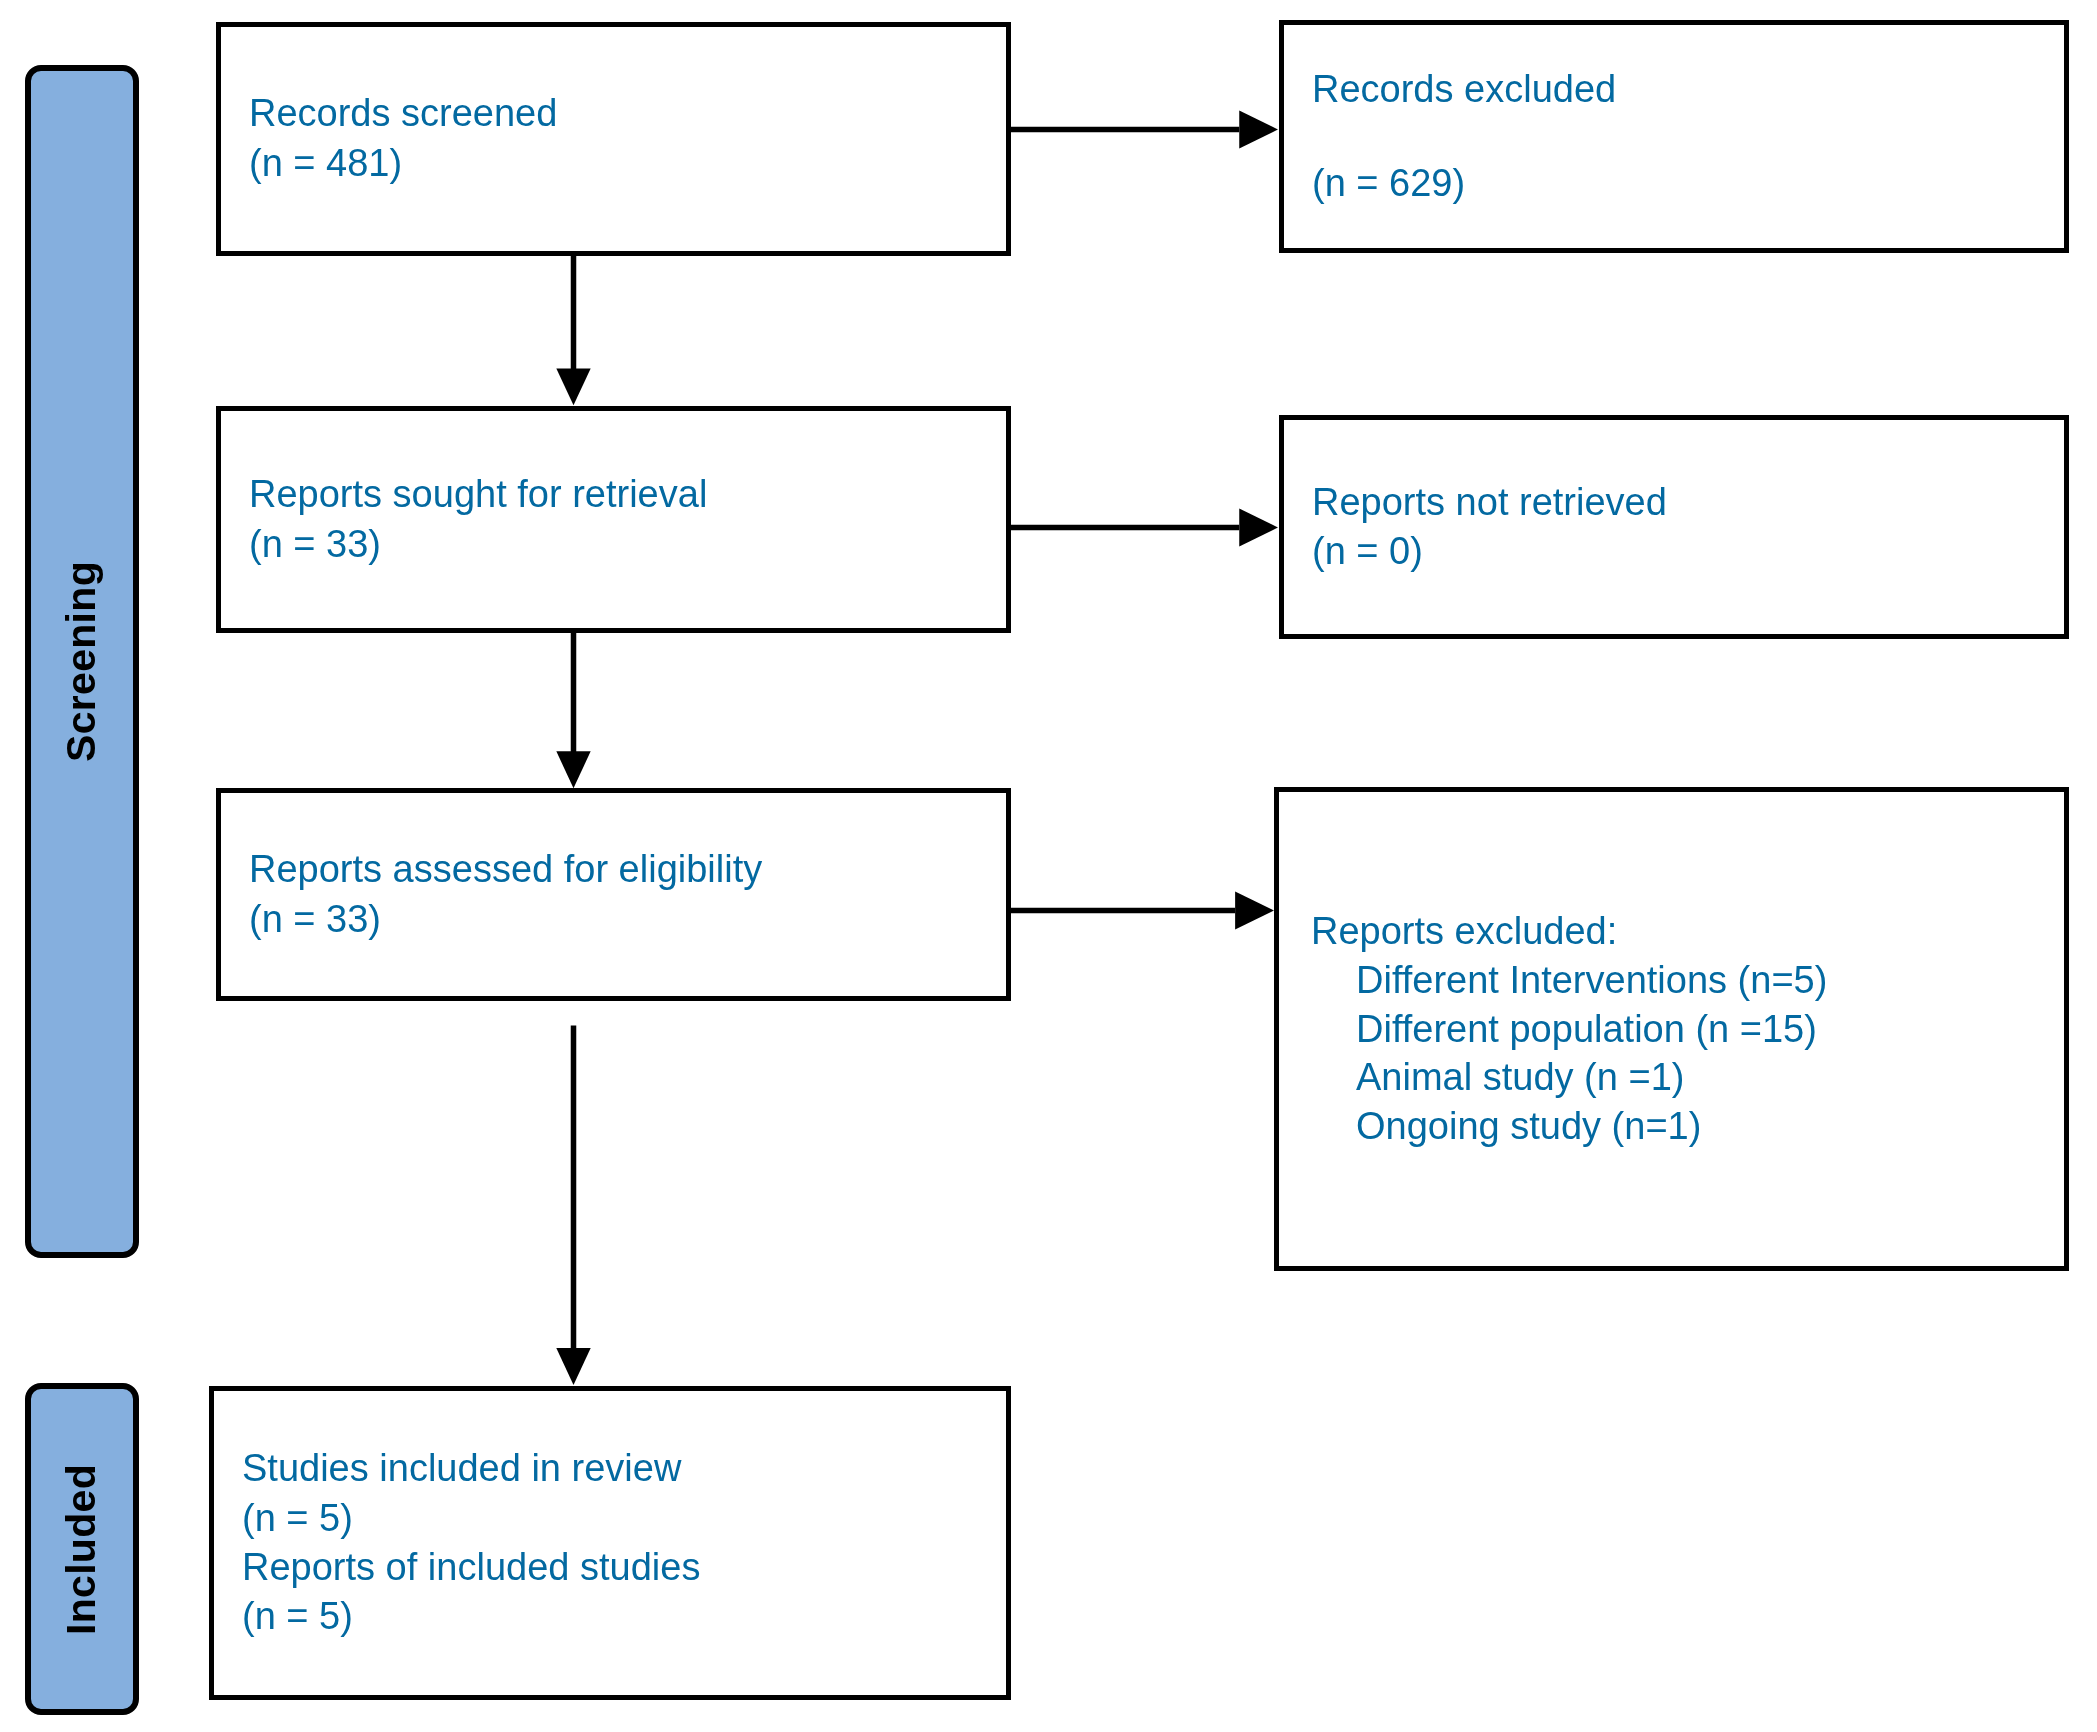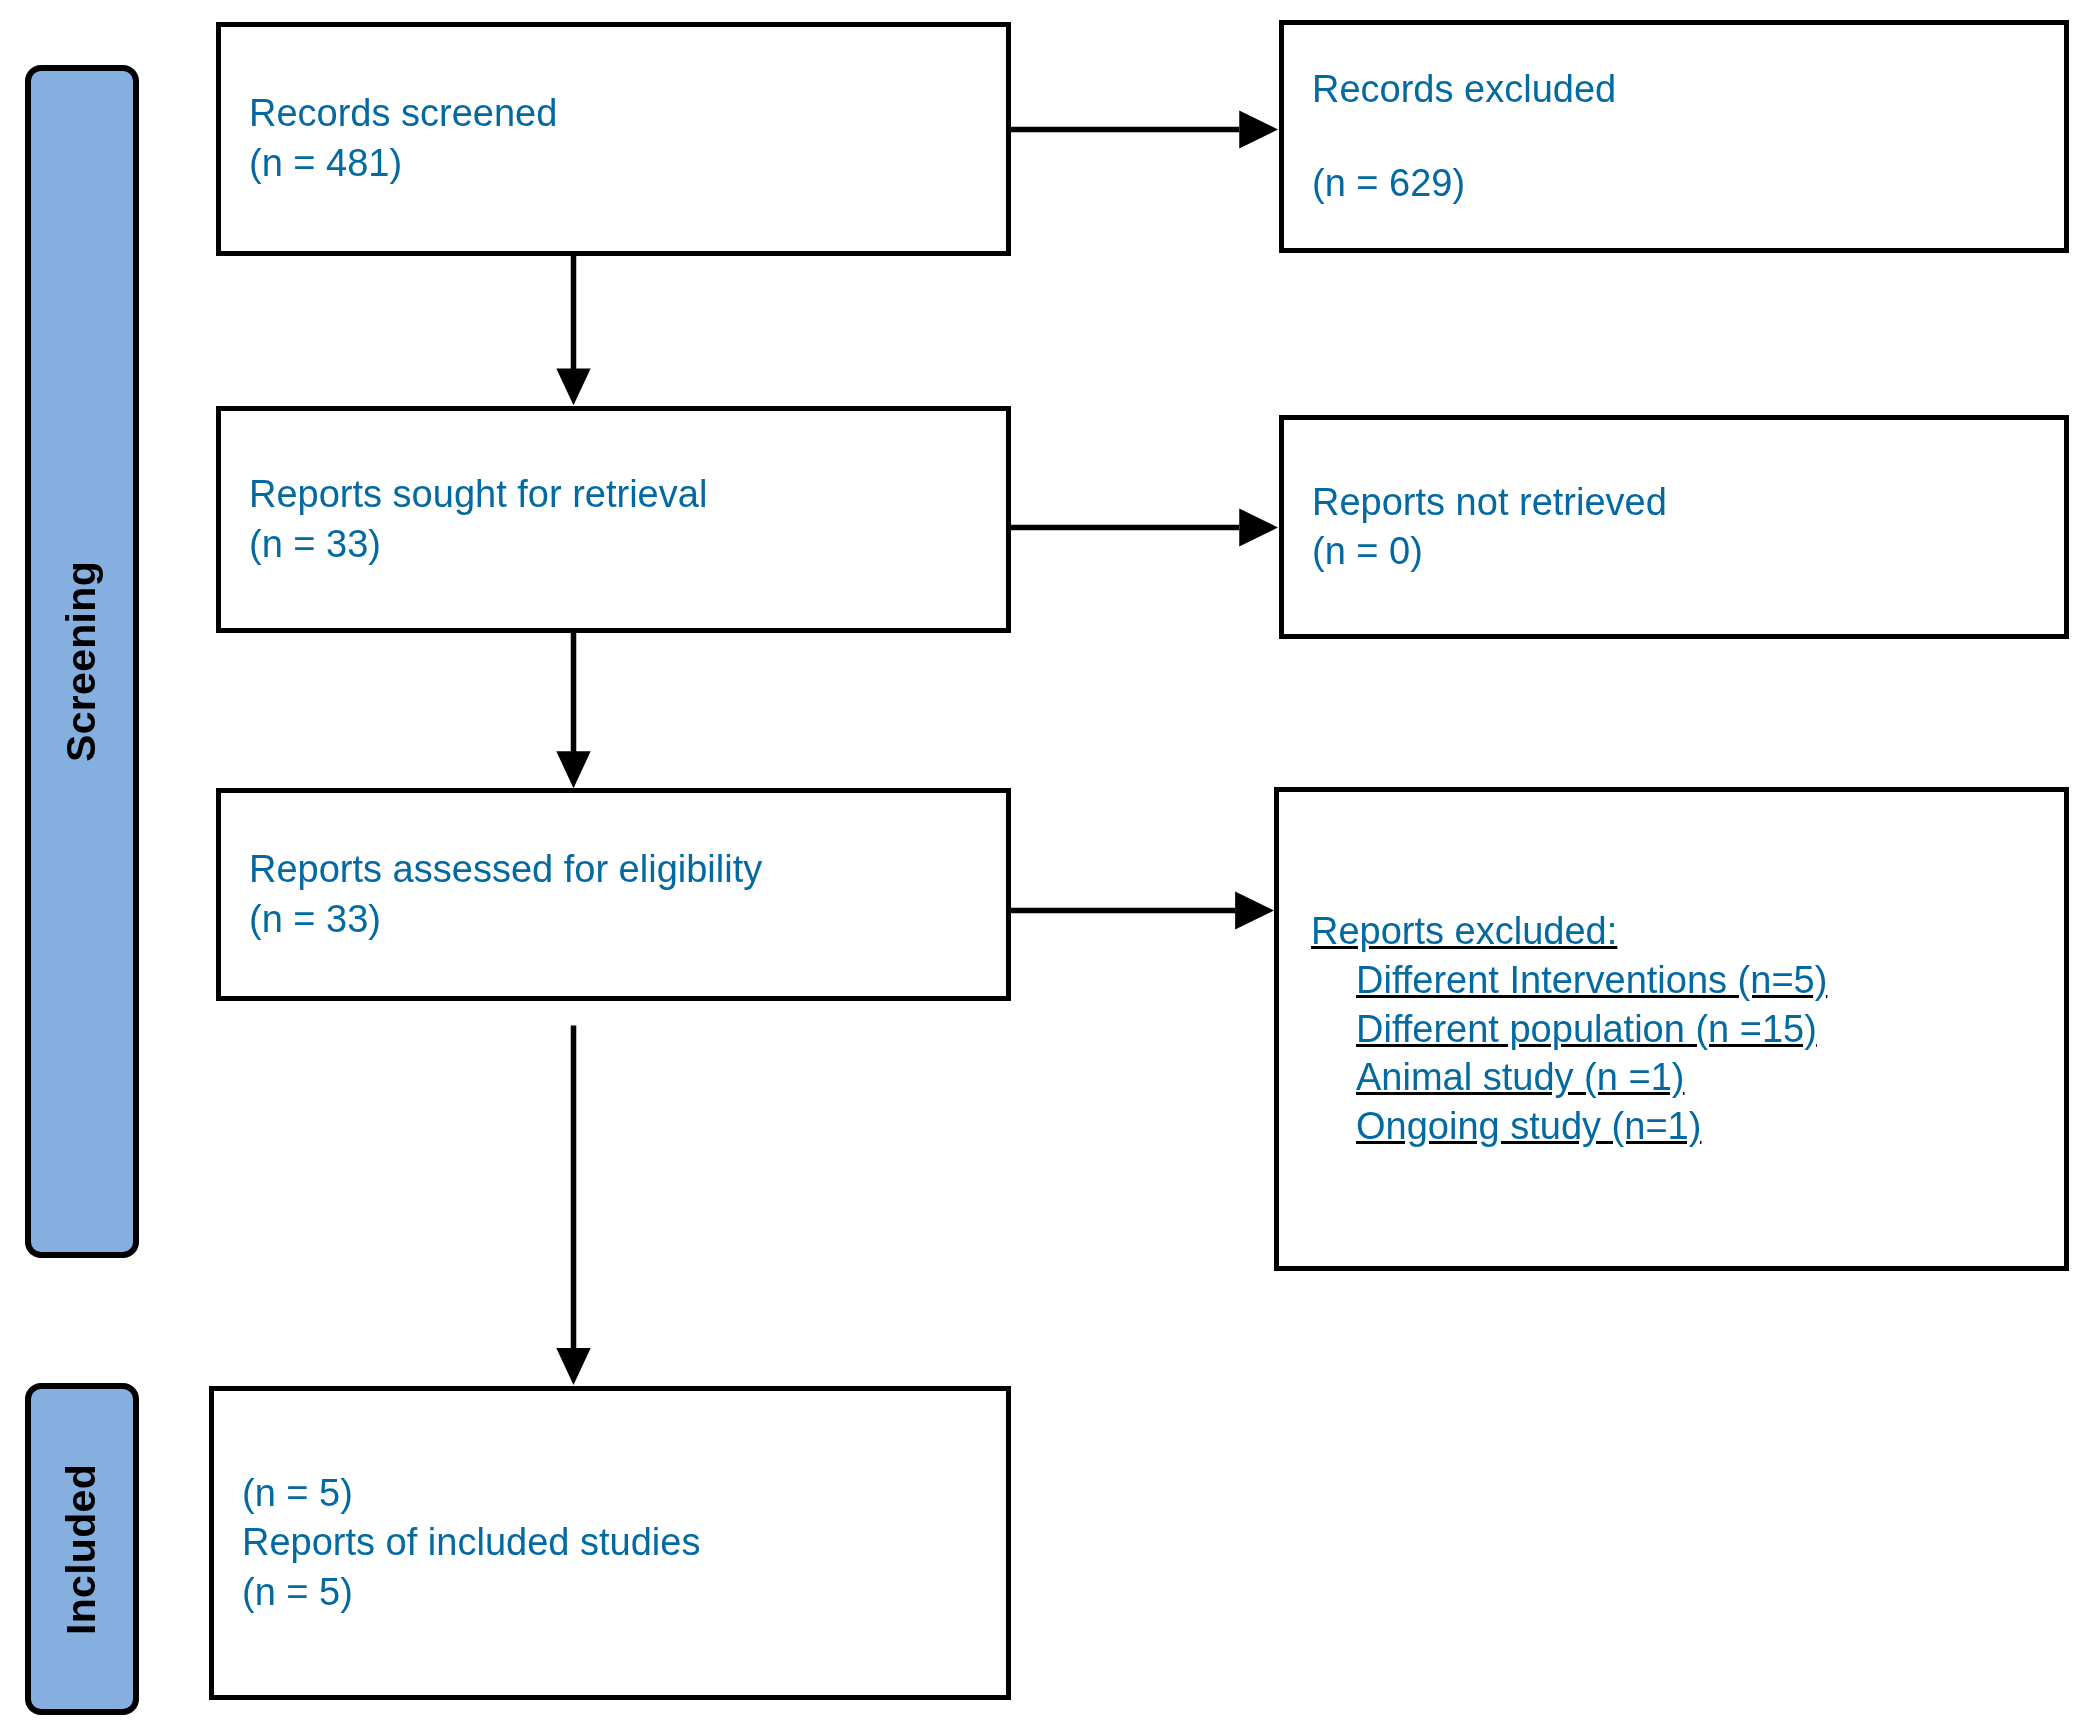--- a/index.html
+++ b/index.html
@@ -51,21 +51,21 @@
     flex-direction: column;
     justify-content: center;
     padding: 0 28px;
   }
   .pbox .line {
     font-size: 38px;
     color: #0369a1;
     line-height: 1.30;
     white-space: nowrap;
   }
-  .pbox.list-box { padding: 2px 32px; text-decoration: underline; }
+  .pbox.list-box { padding: 2px 32px; }
   .pbox.list-box .line { line-height: 1.28; }
   .pbox .indent { padding-left: 45px; }
 
   #box-screened      { left: 216px;  top: 21.5px;   width: 795px; height: 234px; }
   #box-excluded      { left: 1279px; top: 20px;   width: 790px; height: 233px; gap: 44px; }
   #box-sought        { left: 216px;  top: 406px;  width: 795px; height: 227px; }
   #box-notretrieved  { left: 1279px; top: 415px;  width: 790px; height: 224px; }
   #box-assessed      { left: 216px;  top: 788px; width: 795px; height: 213px; }
   #box-excl-reasons  { left: 1274px; top: 787px; width: 795px; height: 484px; }
   #box-included      { left: 209px;  top: 1386px; width: 802px; height: 314px; }
@@ -114,20 +114,21 @@
 
   <div id="box-excl-reasons" class="pbox list-box">
     <div class="line">Reports excluded:</div>
     <div class="line indent">Different Interventions (n=5)</div>
     <div class="line indent">Different population (n =15)</div>
     <div class="line indent">Animal study (n =1)</div>
     <div class="line indent">Ongoing study (n=1)</div>
   </div>
 
   <div id="box-included" class="pbox">
+    <div class="line">Studies included in review</div>
     <div class="line">(n = 5)</div>
     <div class="line">Reports of included studies</div>
     <div class="line">(n = 5)</div>
   </div>
 
   <div class="conn" style="left:1011px; top:109px; width:270px; height:41px;">
     <svg width="270" height="41" viewBox="0 0 440 66">
       <line x1="0" y1="33" x2="372" y2="33" stroke="#000" stroke-width="9"></line>
       <polygon points="372,2 435,33 372,64" fill="#000"></polygon>
     </svg>

